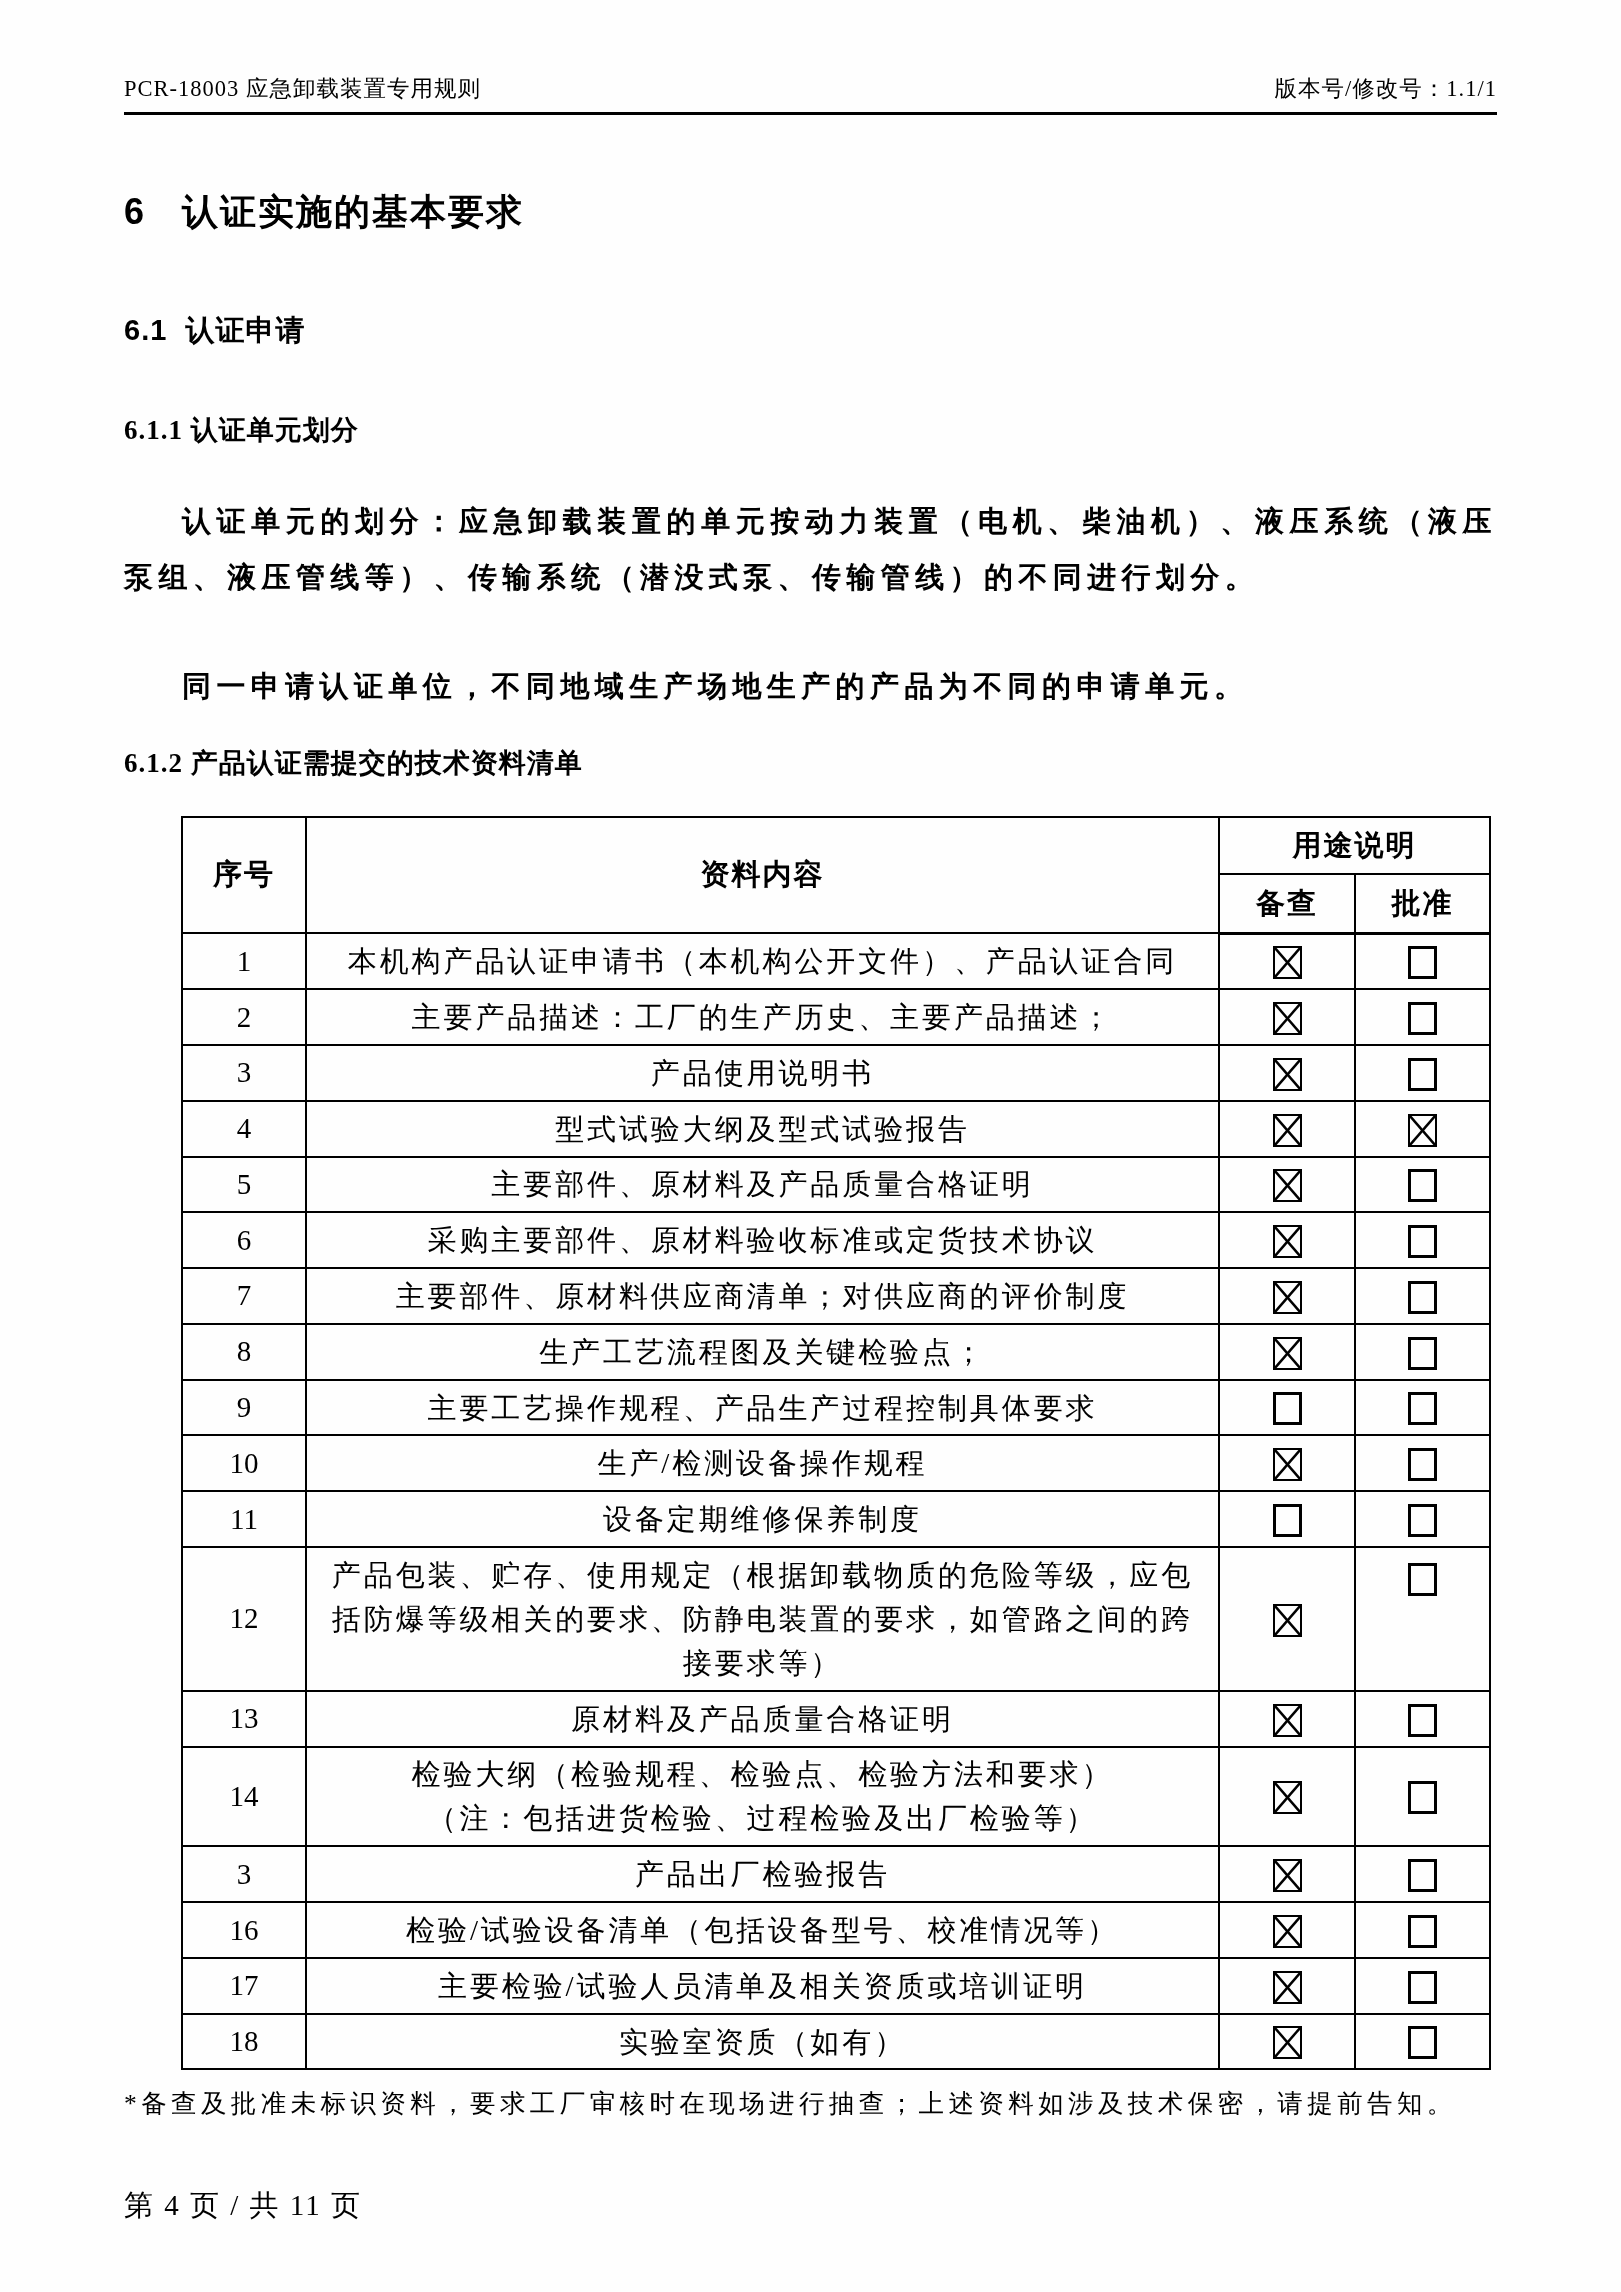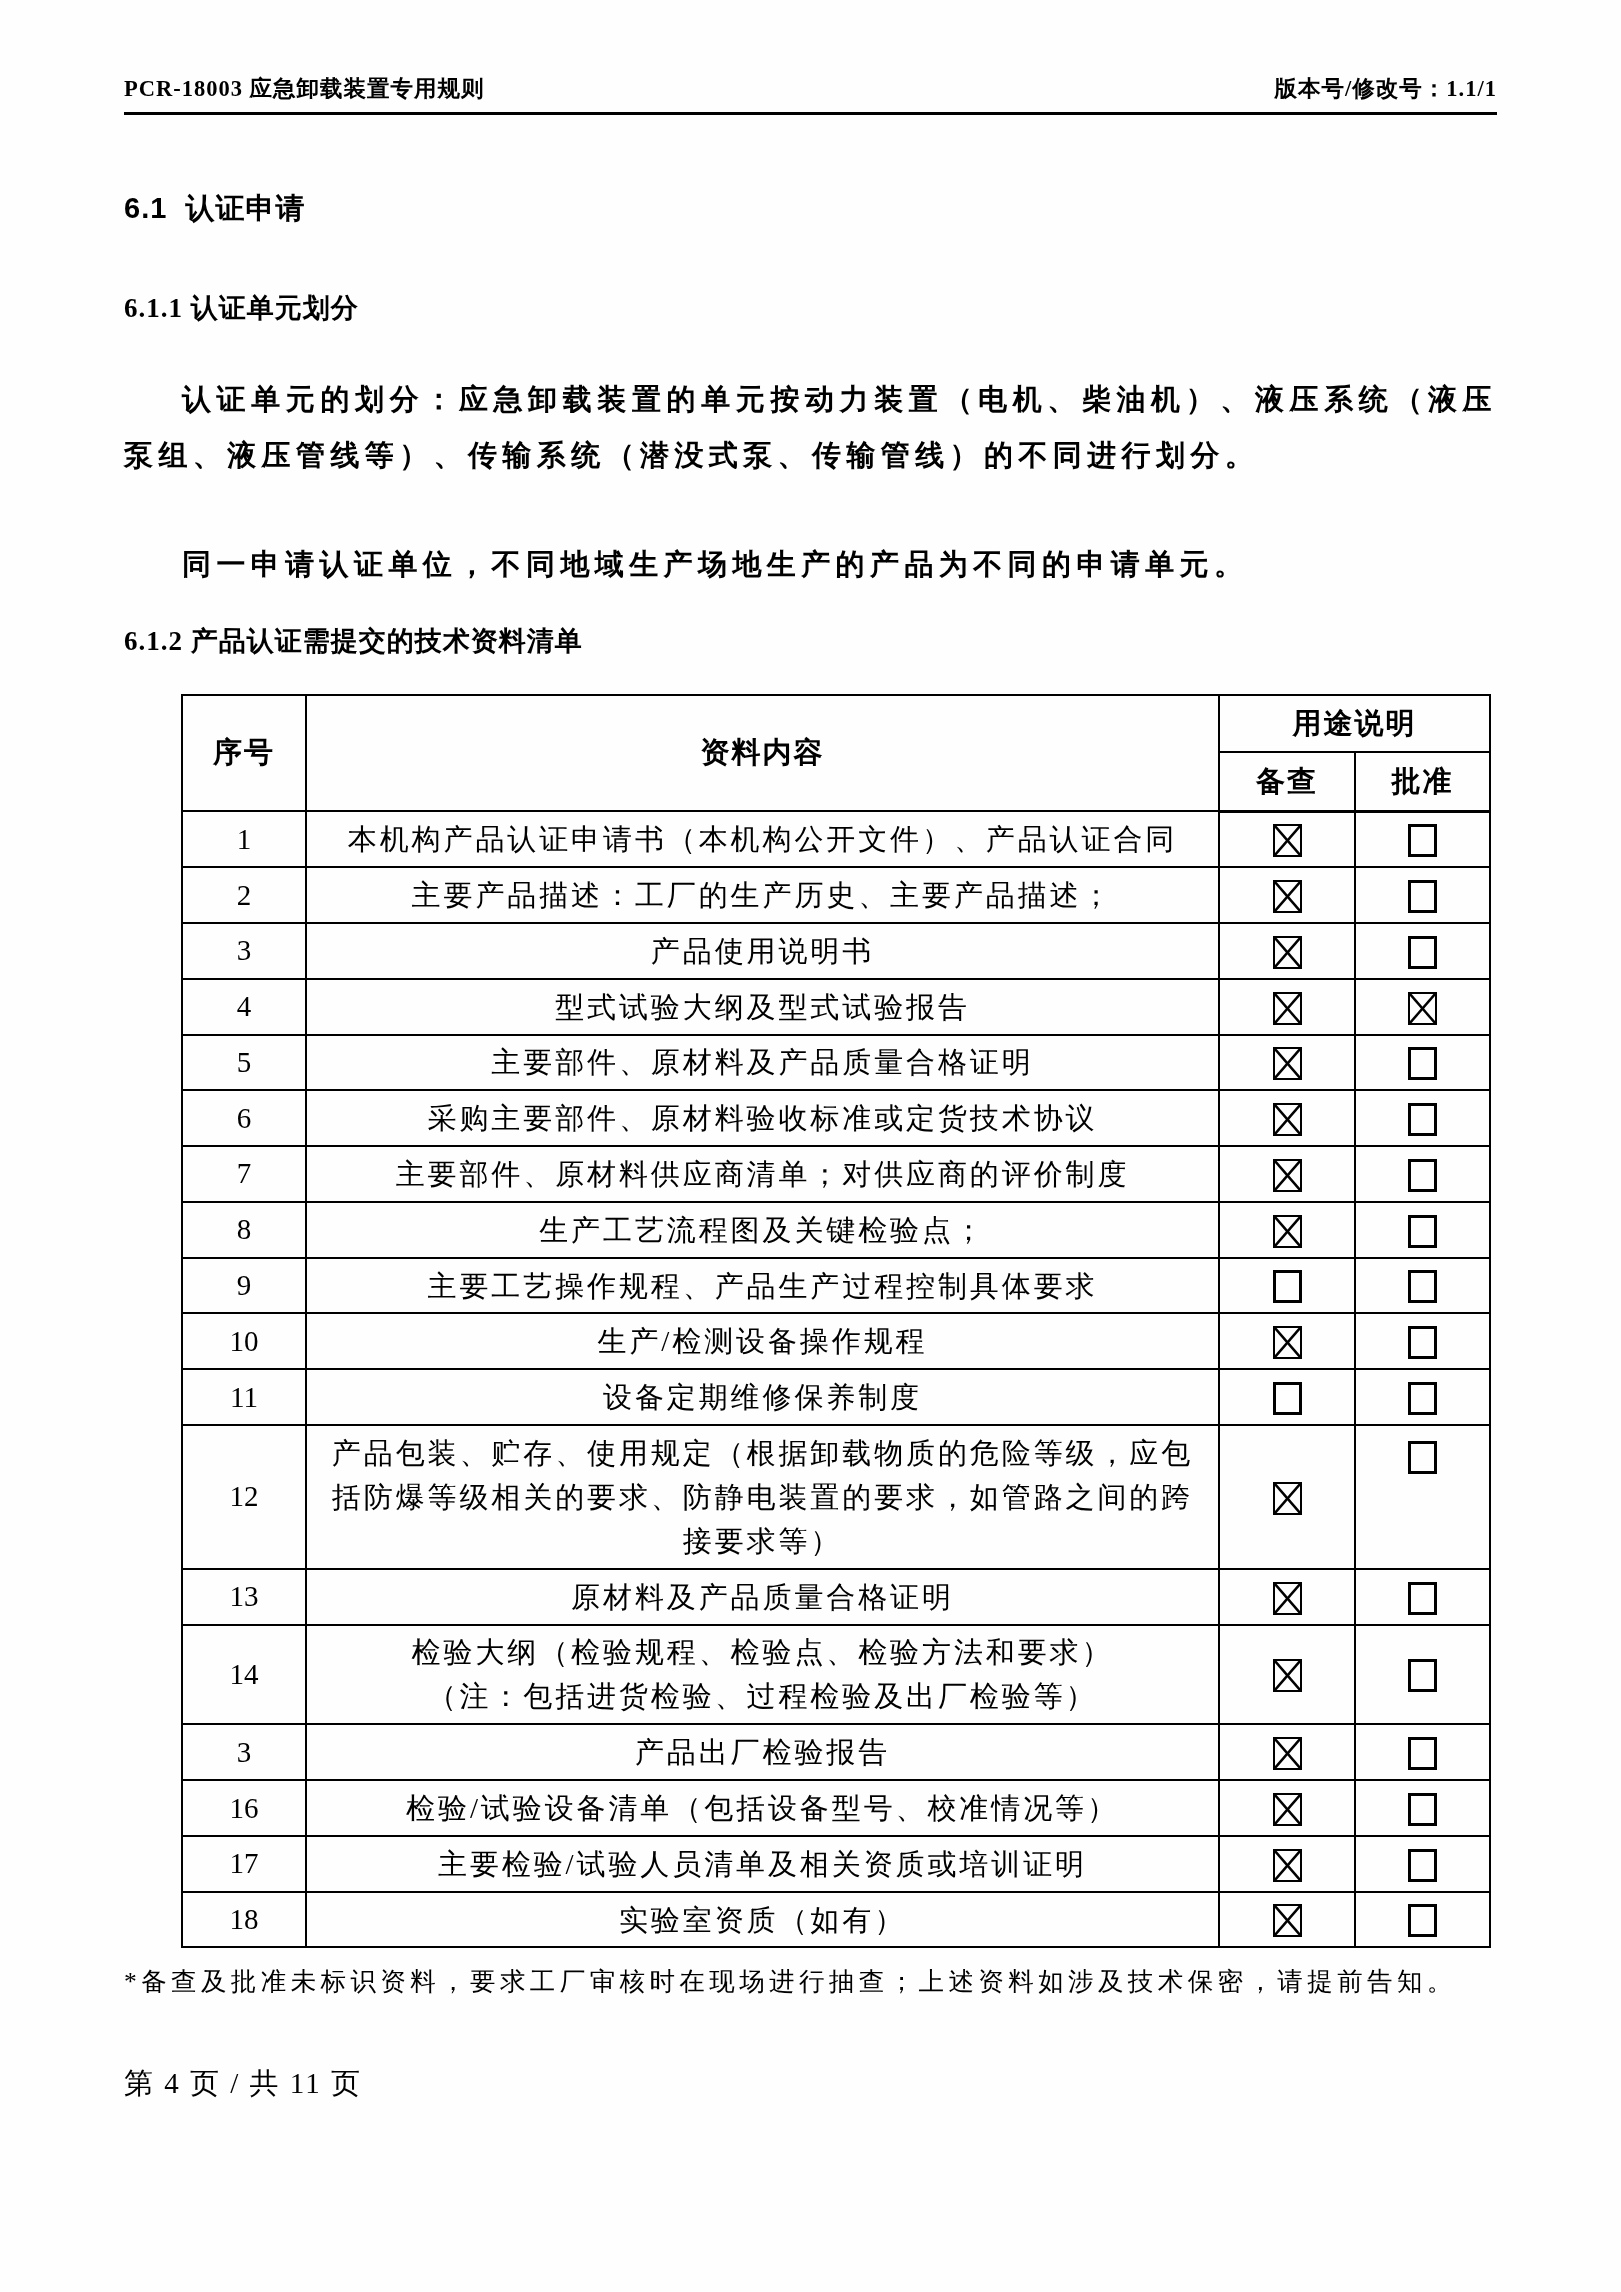--- a/index.html
+++ b/index.html
@@ -18,21 +18,20 @@
   
   .doc-header {
     display: flex;
     justify-content: space-between;
     align-items: flex-end;
     padding-top: 73px;
     padding-bottom: 7.8px;
     border-bottom: 3.9px solid #000;
     font-size: 22.5px;
     letter-spacing: 1px;
-    font-weight: bold;
   }
   
   h1.sec {
     margin: 73px 0 0 0;
     font-family: "Liberation Sans", "DejaVu Sans", sans-serif;
     font-weight: bold;
     font-size: 36px;
     letter-spacing: 2px;
     white-space: pre-wrap;
   }
@@ -138,20 +137,21 @@
 </head>
 <body>
 
 <div class="page">
 
   <div class="doc-header">
     <span>PCR-18003 应急卸载装置专用规则</span>
     <span>版本号/修改号：1.1/1</span>
   </div>
 
+  <h1 class="sec">6   认证实施的基本要求</h1>
 
   <h2 class="sec">6.1  认证申请</h2>
 
   <h3 class="sec">6.1.1 认证单元划分</h3>
 
   <p class="body-par">认证单元的划分：应急卸载装置的单元按动力装置（电机、柴油机）、液压系统（液压泵组、液压管线等）、传输系统（潜没式泵、传输管线）的不同进行划分。</p>
 
   <p class="body-par second">同一申请认证单位，不同地域生产场地生产的产品为不同的申请单元。</p>
 
   <h3 class="sec tight">6.1.2 产品认证需提交的技术资料清单</h3>

